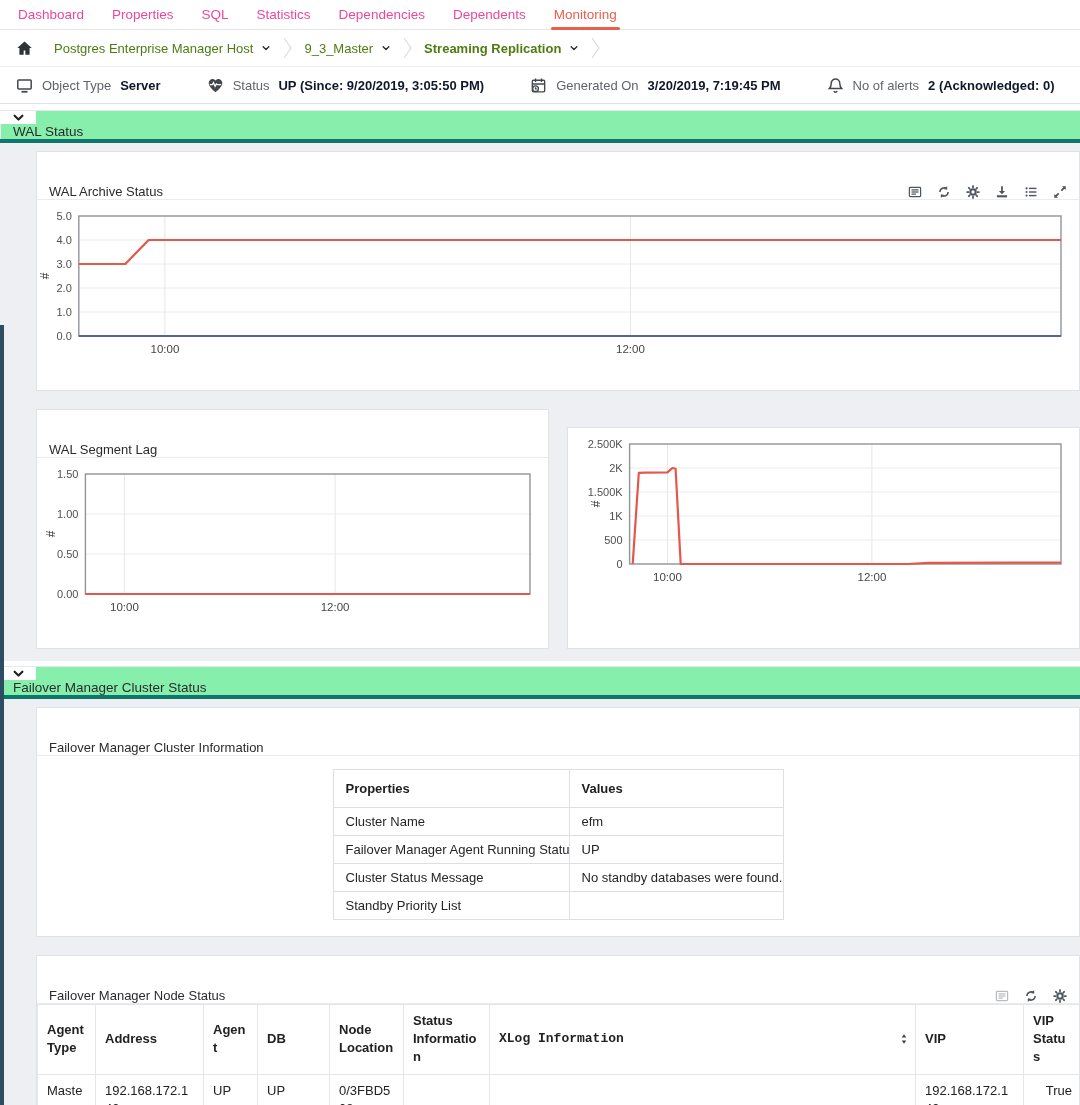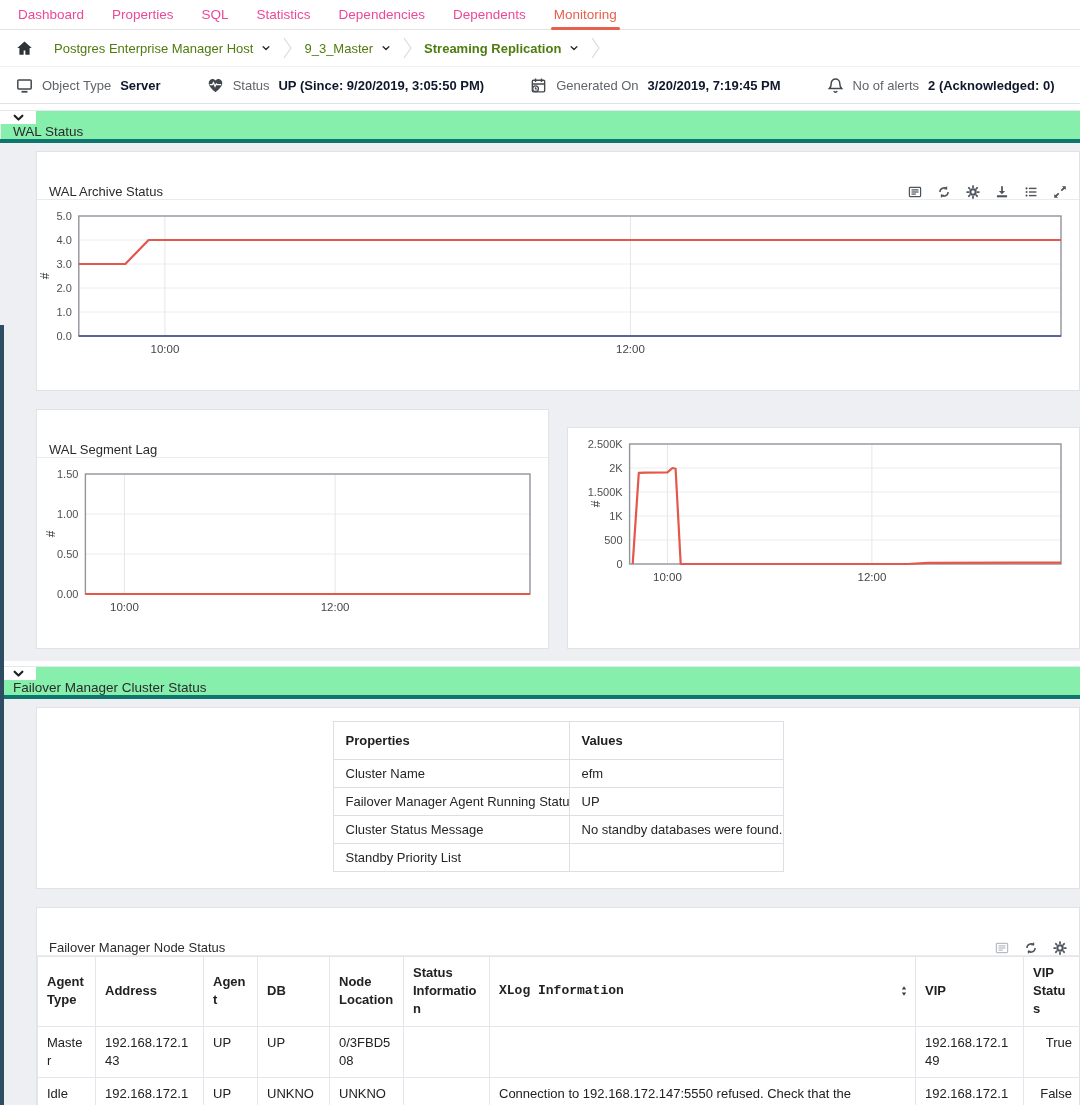--- a/index.html
+++ b/index.html
@@ -349,20 +349,24 @@
   <div class="section-header">
     <span class="collapse-cell">
       <svg viewBox="0 0 16 16" fill="none" stroke="currentColor" stroke-width="2.6" stroke-linecap="round" stroke-linejoin="round">
           <path d="M3.2 5.8 8 10.6l4.8-4.8"></path>
         </svg>
     </span>
     <div class="section-title">Failover Manager Cluster Status</div>
   </div>
   <div class="section-body">
     <div class="panel" style="margin-top:0;">
+      <div class="panel-header">
+        <span>Failover Manager Cluster Information</span>
+        <span class="panel-tools"></span>
+      </div>
       <table class="cluster-table" id="cluster-table">
           <colgroup>
             <col style="width: 236px;">
             <col style="width: 214px;">
           </colgroup>
           <thead>
             <tr>
               <th>Properties</th>
               <th>Values</th>
             </tr>

